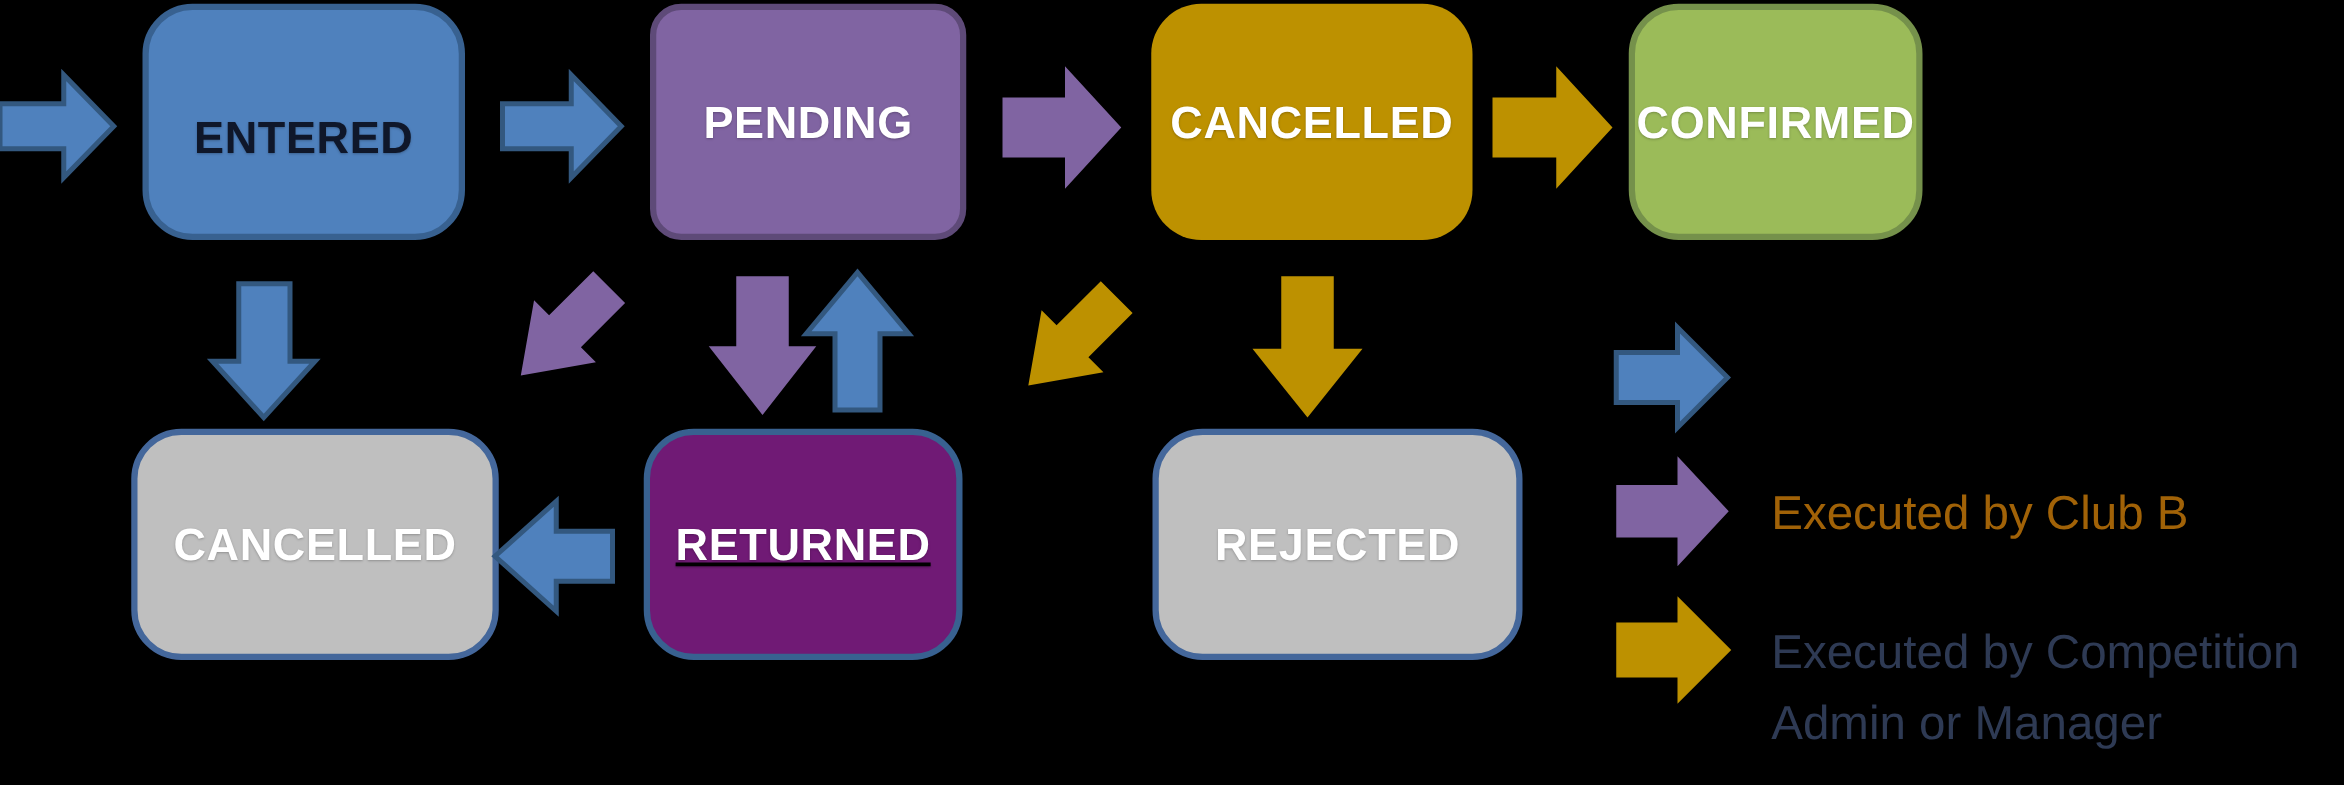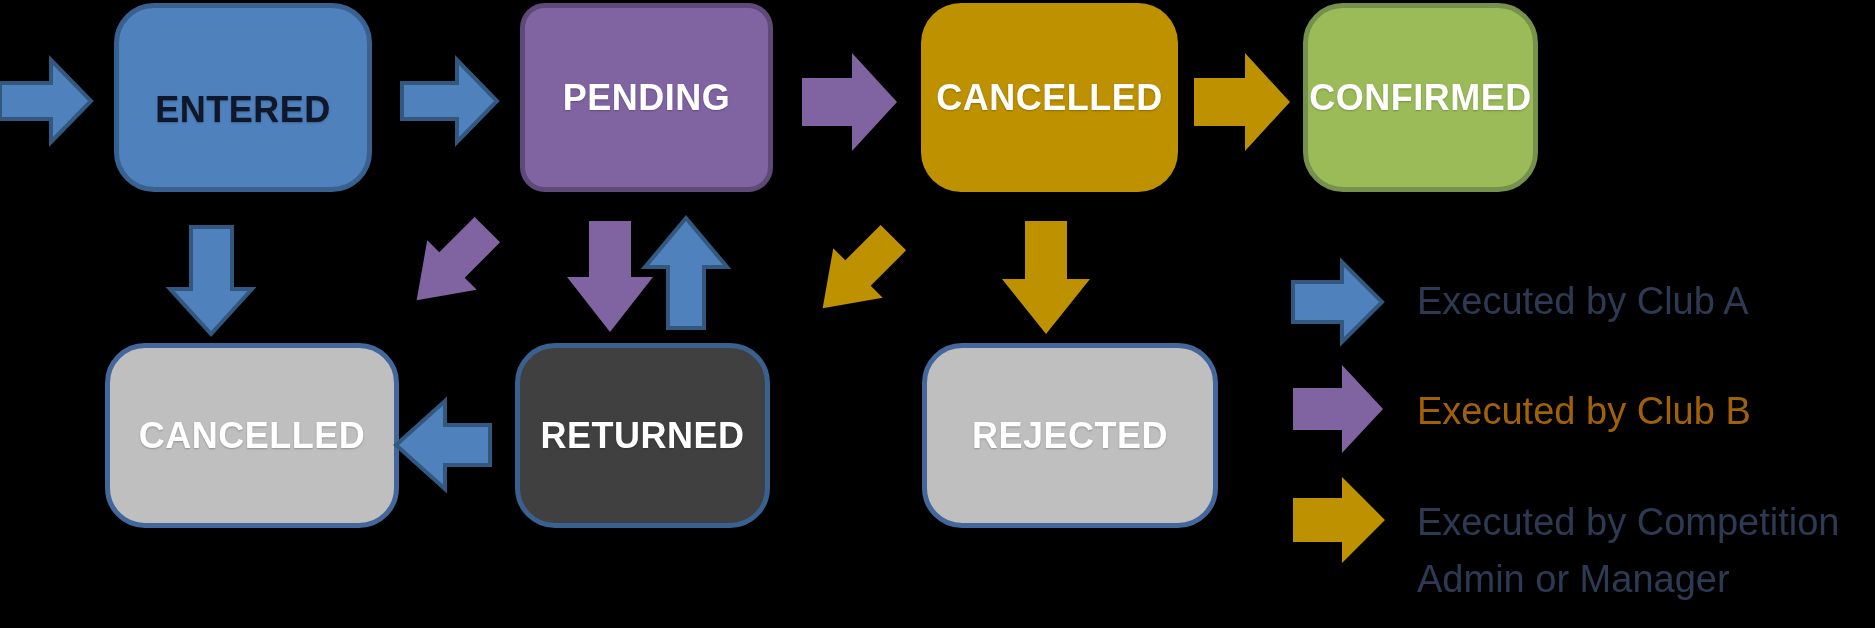--- a/index.html
+++ b/index.html
@@ -41,21 +41,21 @@
   </div>
 
   <div class="state-box" style="left: 1303px; top: 3px; width: 235px; height: 189px; background-color: rgb(155, 187, 89); border-color: rgb(117, 145, 75);">
     <span class="state-label" style="color: rgb(255, 255, 255);">CONFIRMED</span>
   </div>
 
   <div class="state-box" style="left: 105px; top: 343px; width: 294px; height: 185px; background-color: rgb(191, 191, 191); border-color: rgb(68, 103, 155);">
     <span class="state-label" style="color: rgb(255, 255, 255);">CANCELLED</span>
   </div>
 
-  <div class="state-box" style="left: 515px; top: 343px; width: 255px; height: 185px; background-color: #404040; border-color: rgb(56, 97, 144);">
+  <div class="state-box" style="left: 515px; top: 343px; width: 255px; height: 185px; background-color: #701a75; border-color: rgb(56, 97, 144); text-decoration: underline;">
     <span class="state-label" style="color: rgb(255, 255, 255);">RETURNED</span>
   </div>
 
   <div class="state-box" style="left: 922px; top: 343px; width: 296px; height: 185px; background-color: rgb(191, 191, 191); border-color: rgb(68, 103, 155);">
     <span class="state-label" style="color: rgb(255, 255, 255);">REJECTED</span>
   </div>
 
   <svg id="arrows" width="1875" height="628" viewBox="0 0 1875 628">
 
     <polygon points="0,83 51,83 51,60 91,101 51,142 51,119 0,119" fill="#4F81BD" stroke="#33587F" stroke-width="4" stroke-linejoin="miter"></polygon>
@@ -70,19 +70,18 @@
 
     <polygon points="1194,78 1245,78 1245,53 1290,102 1245,151 1245,126 1194,126" fill="#BD9100"></polygon>
     <polygon transform="rotate(45 858 273)" points="840,223 876,223 876,273 893,273 858,323 823,273 840,273" fill="#BD9100"></polygon>
     <polygon points="1025,221 1067,221 1067,279 1090,279 1046,334 1002,279 1025,279" fill="#BD9100"></polygon>
 
     <polygon points="1293,282 1342,282 1342,262 1382,302 1342,342 1342,322 1293,322" fill="#4F81BD" stroke="#33587F" stroke-width="4" stroke-linejoin="miter"></polygon>
     <polygon points="1293,388 1342,388 1342,365 1383,409 1342,453 1342,430 1293,430" fill="#8064A2"></polygon>
     <polygon points="1293,498 1342,498 1342,477 1385,520 1342,563 1342,542 1293,542" fill="#BD9100"></polygon>
   </svg>
 
-  <div class="legend-label" style="left: 1417px; top: 279px; color: rgb(46, 58, 84);">Executed by Club A</div>
 
   <div class="legend-label" style="left: 1417px; top: 389px; color: #a16207;">Executed by Club B</div>
 
   <div class="legend-label multiline" style="left: 1417px; top: 494px; color: rgb(46, 58, 84);">Executed by Competition Admin or Manager</div>
 
 </div>
 
 </body></html>

